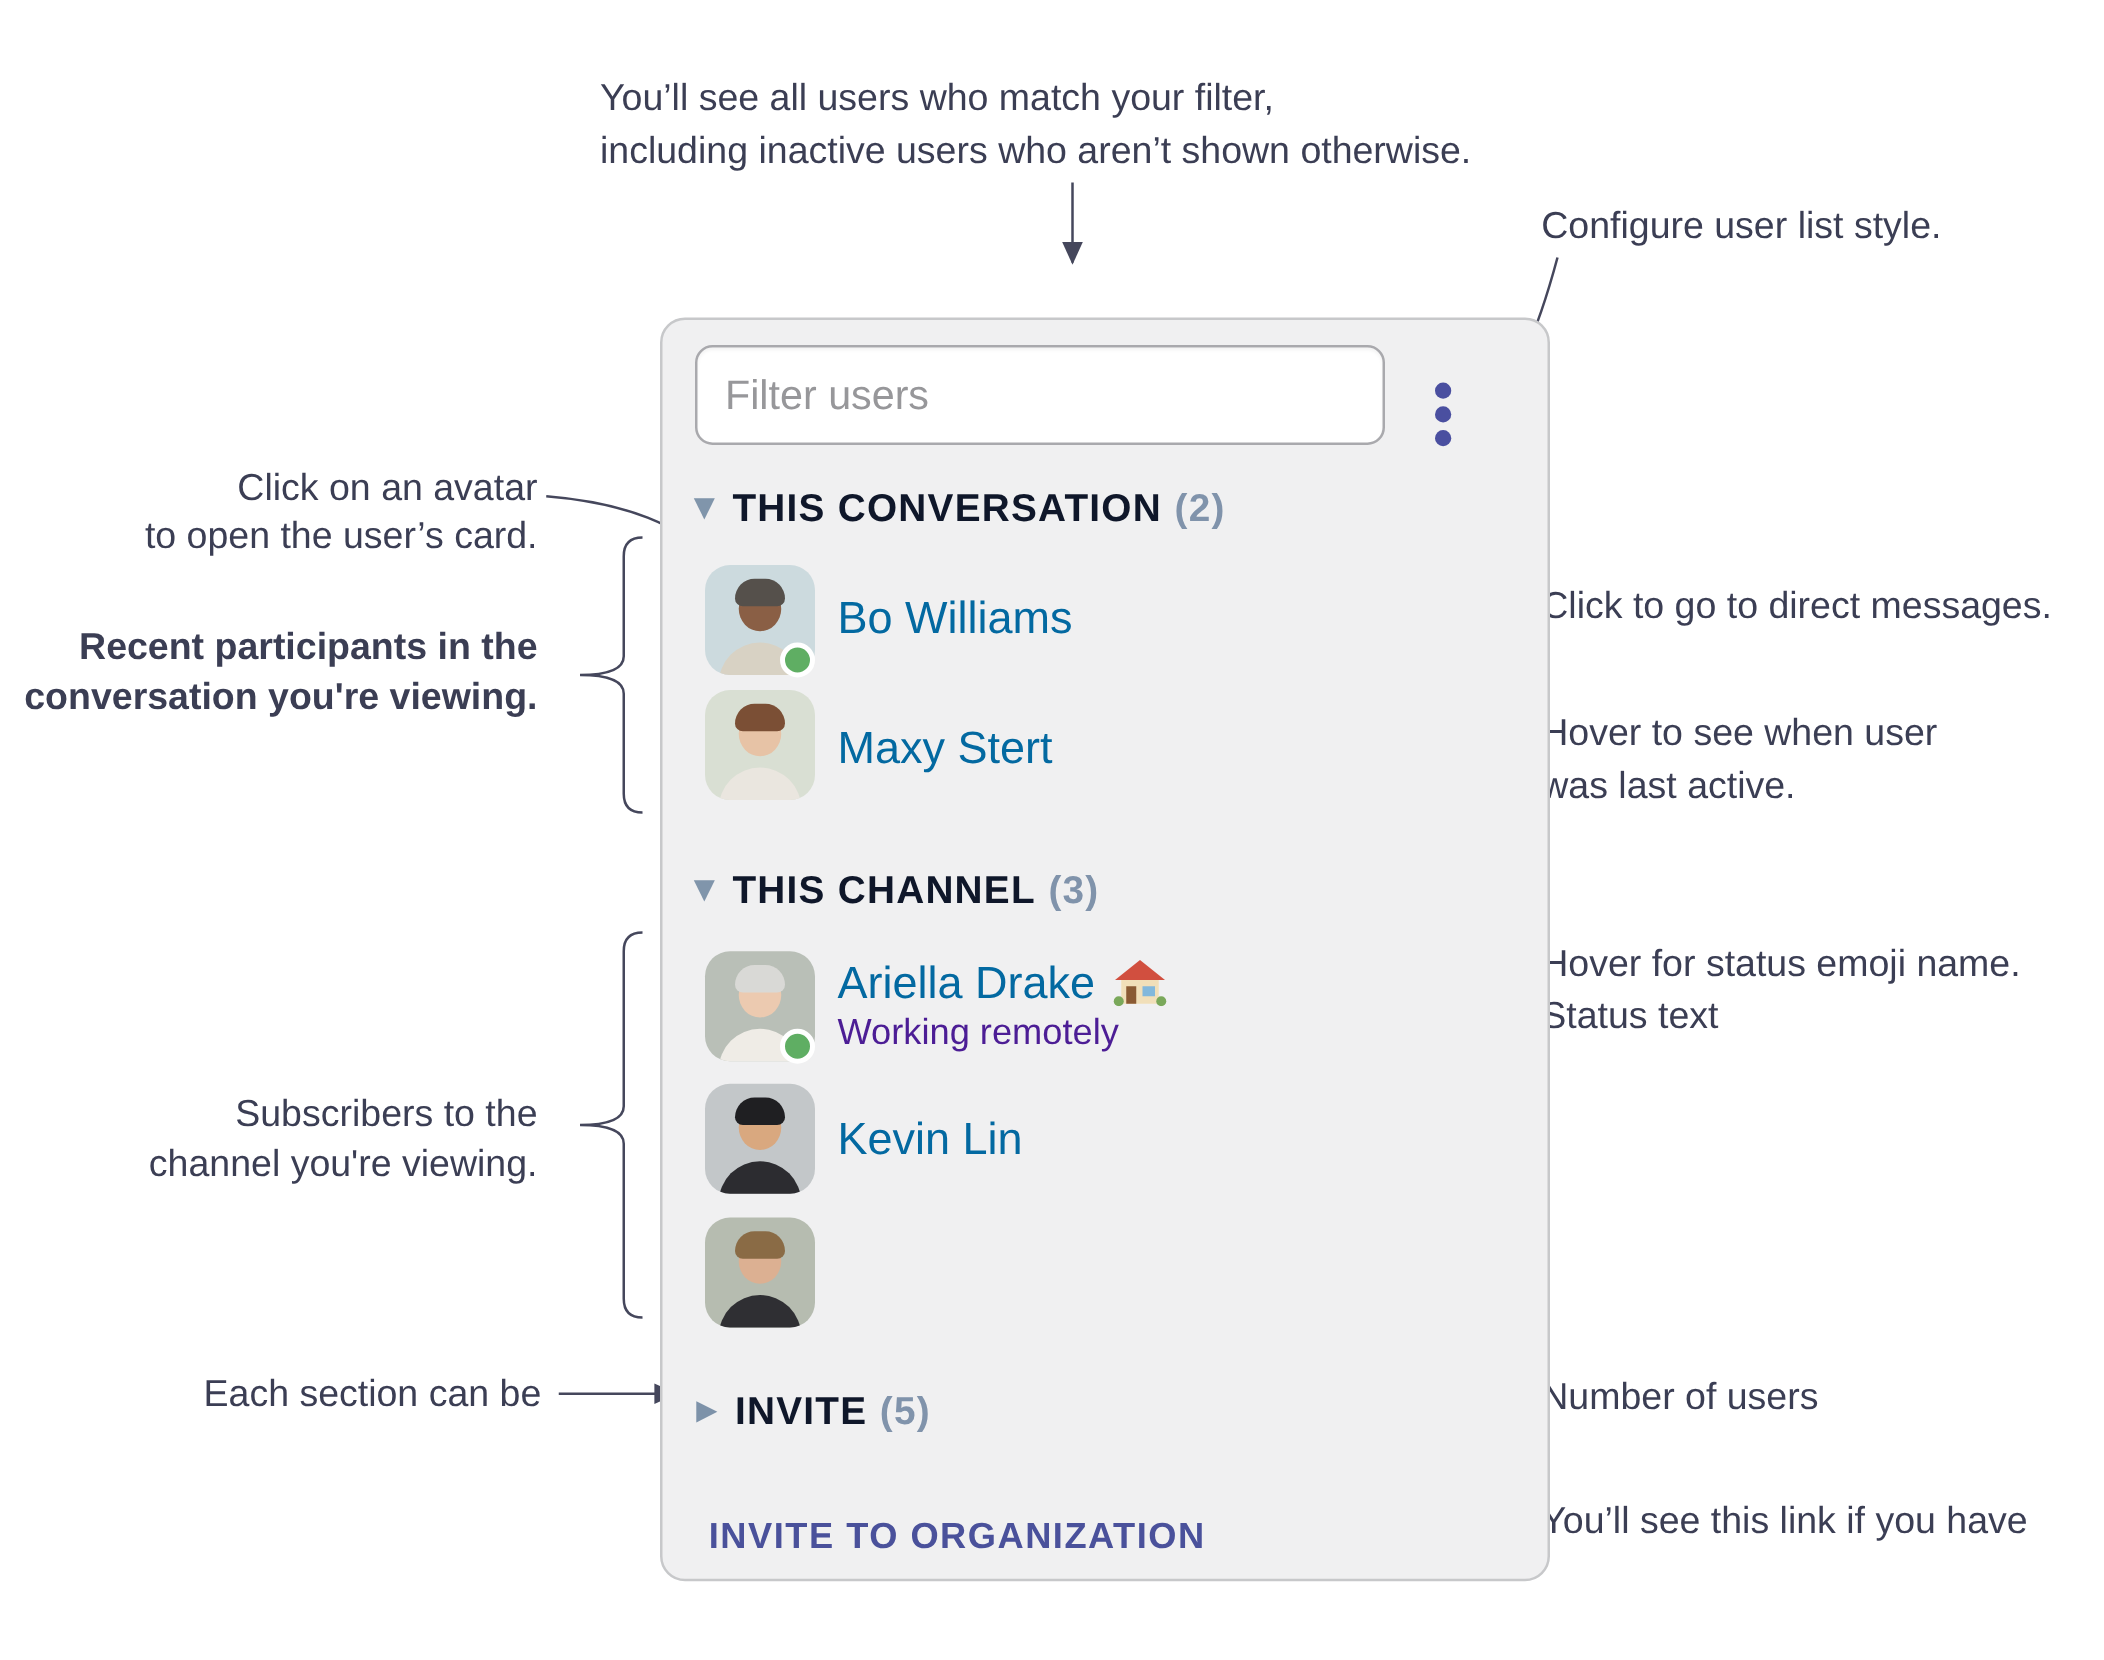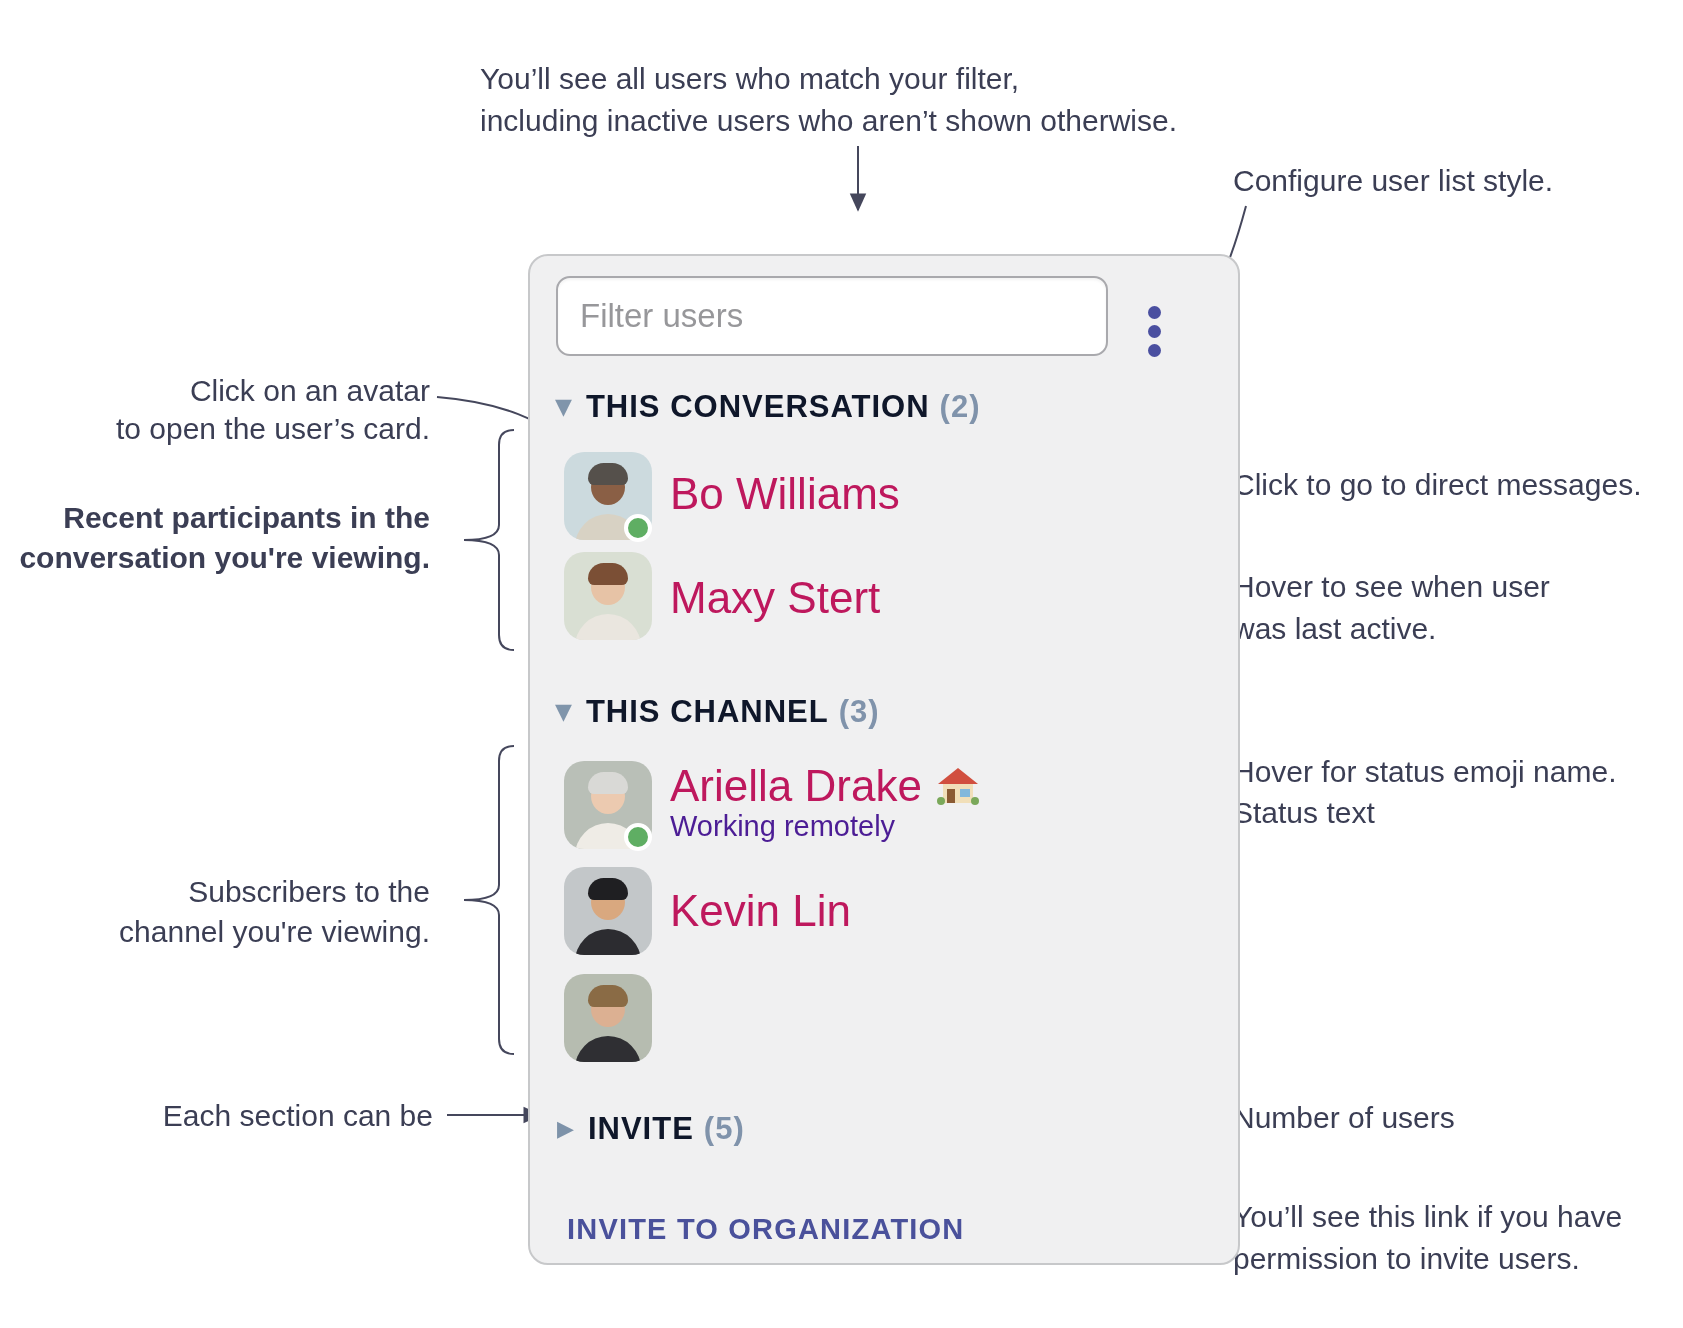--- a/index.html
+++ b/index.html
@@ -36,21 +36,21 @@
   .avatar::after{content:"";position:absolute;bottom:-12px;left:50%;transform:translateX(-50%);
          width:66px;height:38px;border-radius:33px 33px 0 0;background:var(--shirt);}
   .av-bo{--bg:#ccdade;--hair:#55504b;--skin:#8a5f45;--shirt:#d8d2c4;}
   .av-maxy{--bg:#d9dfd3;--hair:#7b4f35;--skin:#e7c3a6;--shirt:#eae6df;}
   .av-ariella{--bg:#b9bfb7;--hair:#d9d9d6;--skin:#eccab0;--shirt:#efece6;}
   .av-kevin{--bg:#c3c7c9;--hair:#1f1f22;--skin:#d9a87f;--shirt:#2c2c30;}
   .av-nolan{--bg:#b6bcb0;--hair:#8a6b45;--skin:#dcb092;--shirt:#2f2f33;}
 
   .status-dot{position:absolute;width:20px;height:20px;border-radius:50%;
          background:#5fae63;border:4px solid #ffffff;}
-  .user-name{position:absolute;left:140px;font-size:44px;line-height:44px;color:#be185d;white-space:nowrap;
+  .user-name{position:absolute;left:140px;font-size:36px;line-height:44px;color:#0369a1;white-space:nowrap;
          display:flex;align-items:center;gap:14px;cursor:pointer;}
   .user-status{position:absolute;left:140px;font-size:29px;line-height:36px;color:#4c1d95;white-space:nowrap;}
   .emoji{display:inline-flex;}
   .invite-link{position:absolute;left:37px;top:955px;font-size:29px;line-height:36px;font-weight:bold;
          color:#4a519b;letter-spacing:1.2px;cursor:pointer;white-space:nowrap;}
 </style>
 </head>
 <body>
 
 <div class="canvas">
@@ -100,21 +100,20 @@
   <div class="note" style="left:1233px;top:465px;">Click to go to direct messages.</div>
   <div class="note" style="left:1233px;top:566px;line-height:42px;">
     <div>Hover to see when user</div>
     <div>was last active.</div>
   </div>
   <div class="note" style="left:1233px;top:752px;">Hover for status emoji name.</div>
   <div class="note" style="left:1233px;top:793px;">Status text</div>
   <div class="note" style="left:1233px;top:1098px;">Number of users</div>
   <div class="note" style="left:1233px;top:1196px;line-height:42px;">
     <div>You’ll see this link if you have</div>
-    <div>permission to invite users.</div>
   </div>
 
   <div class="panel">
 
     <input class="filter-input" type="text" placeholder="Filter users" style="">
 
     <div class="menu-dots">
       <i></i>
         <i></i>
         <i></i>

